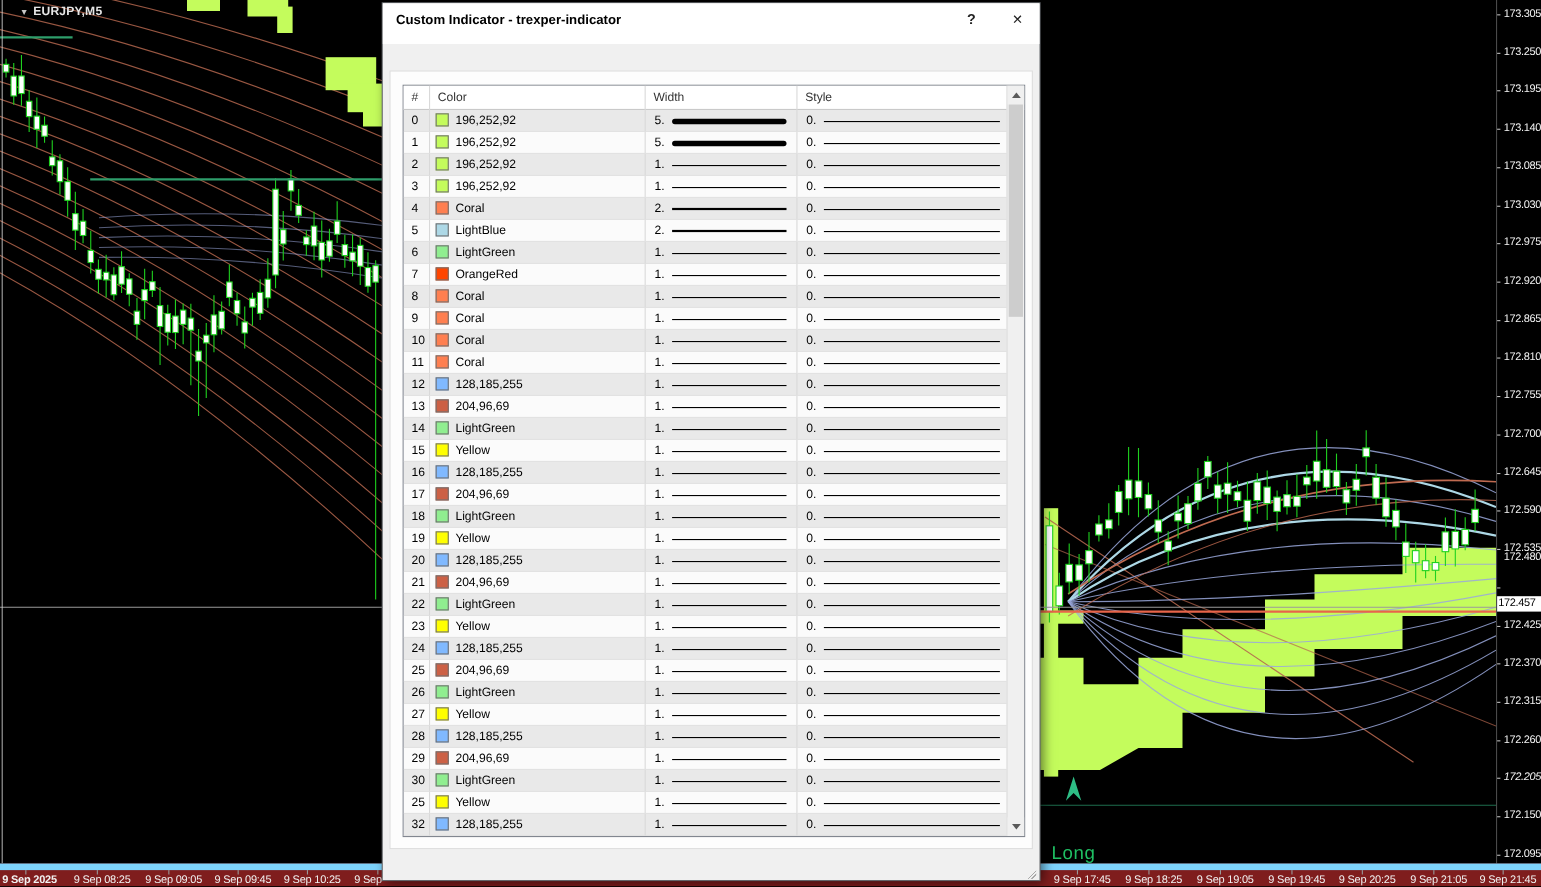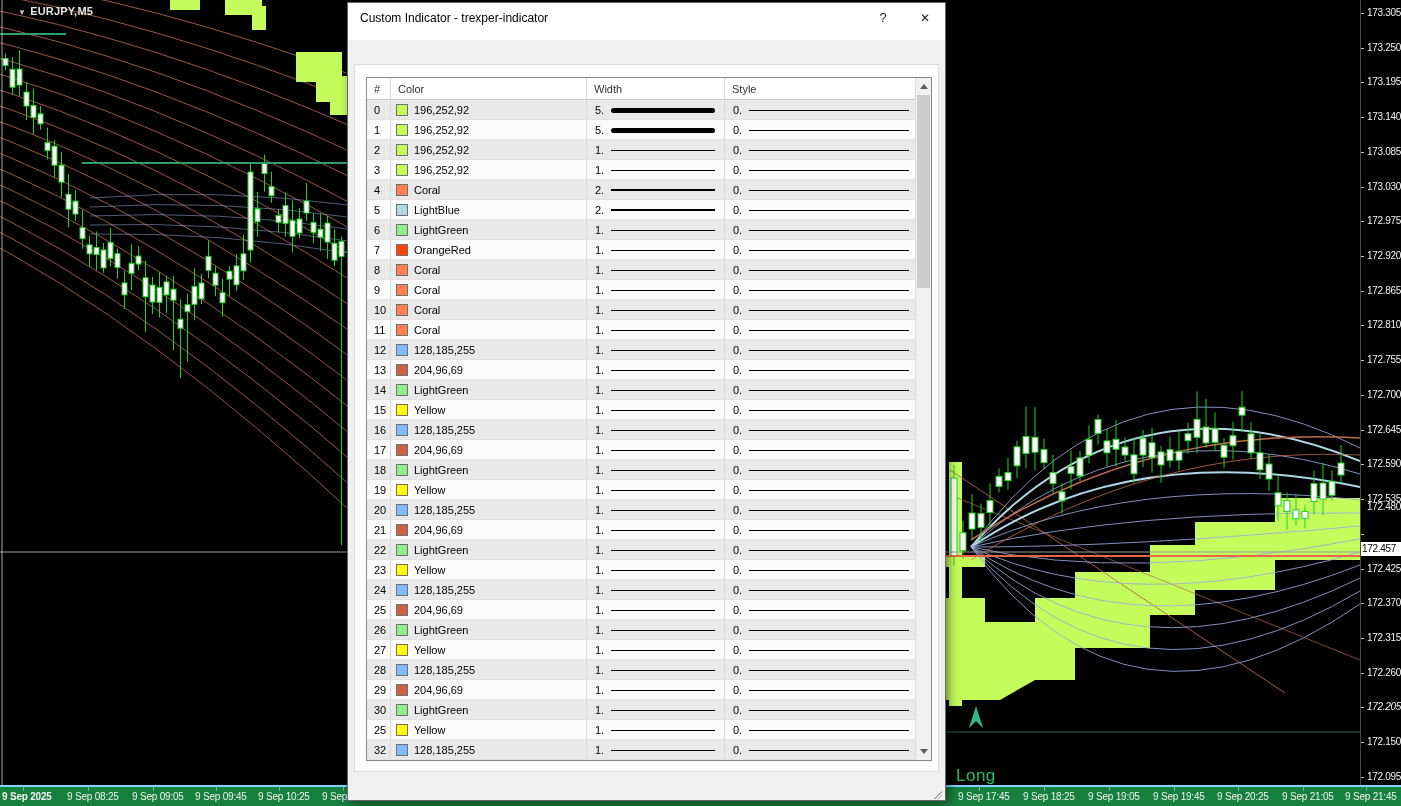--- a/index.html
+++ b/index.html
@@ -38,37 +38,37 @@
   .price-tick { position:absolute; left:0; width:3px; height:1px; background:#bdbdbd; }
   .current-price-tag {
     position:absolute; left:0; width:41px; height:14px; background:#fff;
     color:#000; font-size:10px; letter-spacing:-0.3px; line-height:14px;
     padding-left:1px; z-index:3;
   }
 
   
   .time-axis {
     position:absolute; left:0; top:785px; width:1401px; height:21px;
-    background:#15803d; border-top:2px solid #7dd3fc; z-index:2;
+    background:#7f1d1d; border-top:6px solid #7dd3fc; z-index:2;
   }
   .time-label {
     position:absolute; top:4px; color:#f2f2f2; font-size:10px;
     letter-spacing:-0.2px; white-space:nowrap;
   }
   .time-label.date { font-weight:bold; }
   .time-tick { position:absolute; top:0; width:1px; height:4px; background:#9a9a9a; }
 
   
   .dialog {
     position:absolute; left:348px; top:3px; width:597px; height:797px;
     background:#f0f0f0; z-index:5;
     box-shadow:0 0 0 1px #63666a, 3px 3px 10px rgba(0,0,0,.55);
     font-size:11px; color:#000;
   }
-  .dlg-titlebar { position:relative; height:37px; background:#fff; }
+  .dlg-titlebar { position:relative; height:37px; background:#fff;font-weight:bold; }
   .dlg-title { position:absolute; left:12px; top:8px; font-size:12px; color:#000; }
   .dlg-help,.dlg-close {
     position:absolute; top:0; width:34px; height:30px; text-align:center;
     line-height:30px; font-size:13px; color:#222; cursor:default;
   }
   .dlg-help { left:518px; }
   .dlg-close { left:560px; font-size:12px; }
 
   .tabs { position:absolute; left:7px; top:41px; height:21px; }
   .tab {

